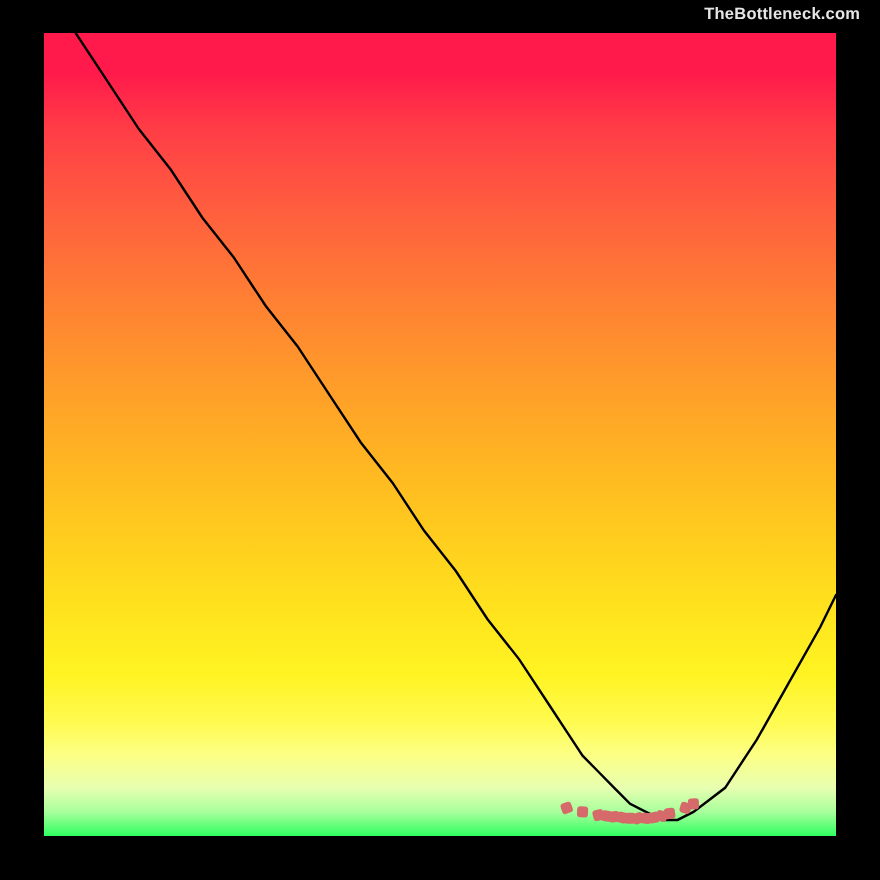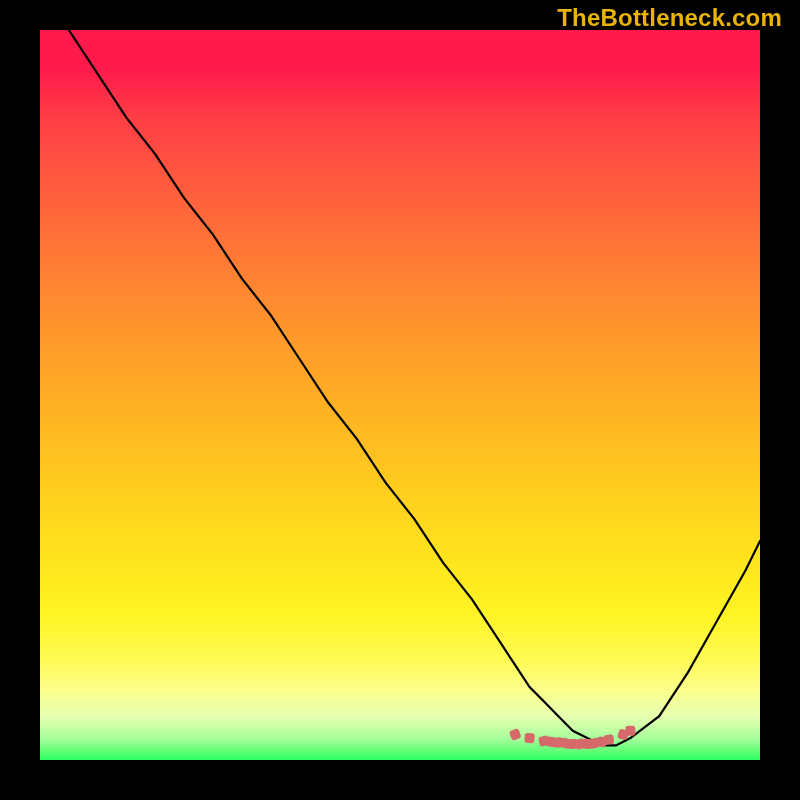--- a/index.html
+++ b/index.html
@@ -8,23 +8,23 @@
     position: relative;
     width: 800px;
     height: 800px;
     background: #000;
   }
   .watermark {
     position: absolute;
     top: 4px;
     right: 18px;
     font-family: Arial, Helvetica, sans-serif;
-    font-size: 24px;
+    font-size: 15px;
     font-weight: bold;
-    color: #eab308;
+    color: #e5e5e5;
     letter-spacing: 0.2px;
   }
   .plot {
     position: absolute;
     left: 40px;
     top: 30px;
     width: 720px;
     height: 730px;
   }
   .gradient {

